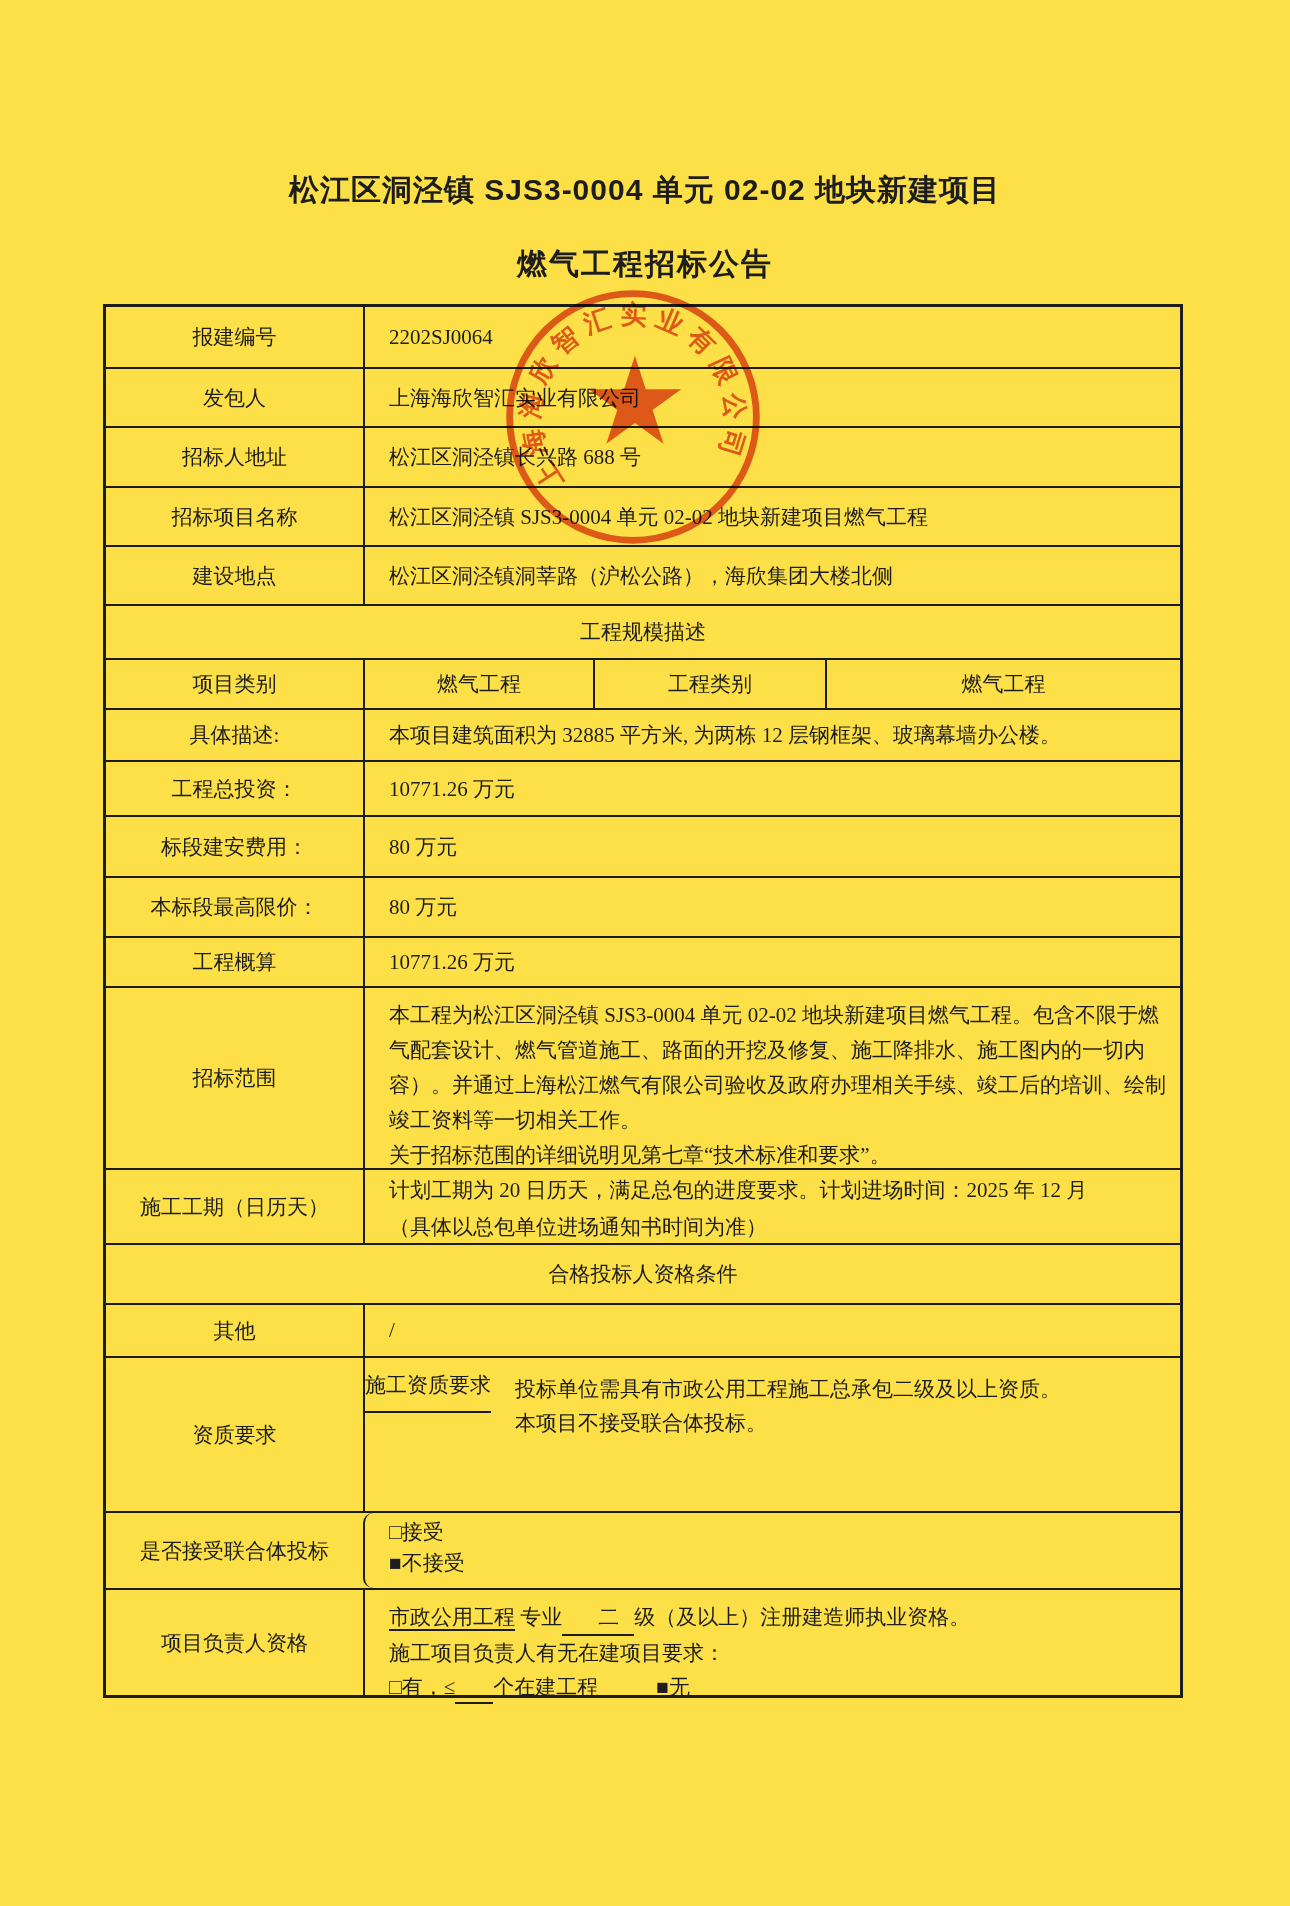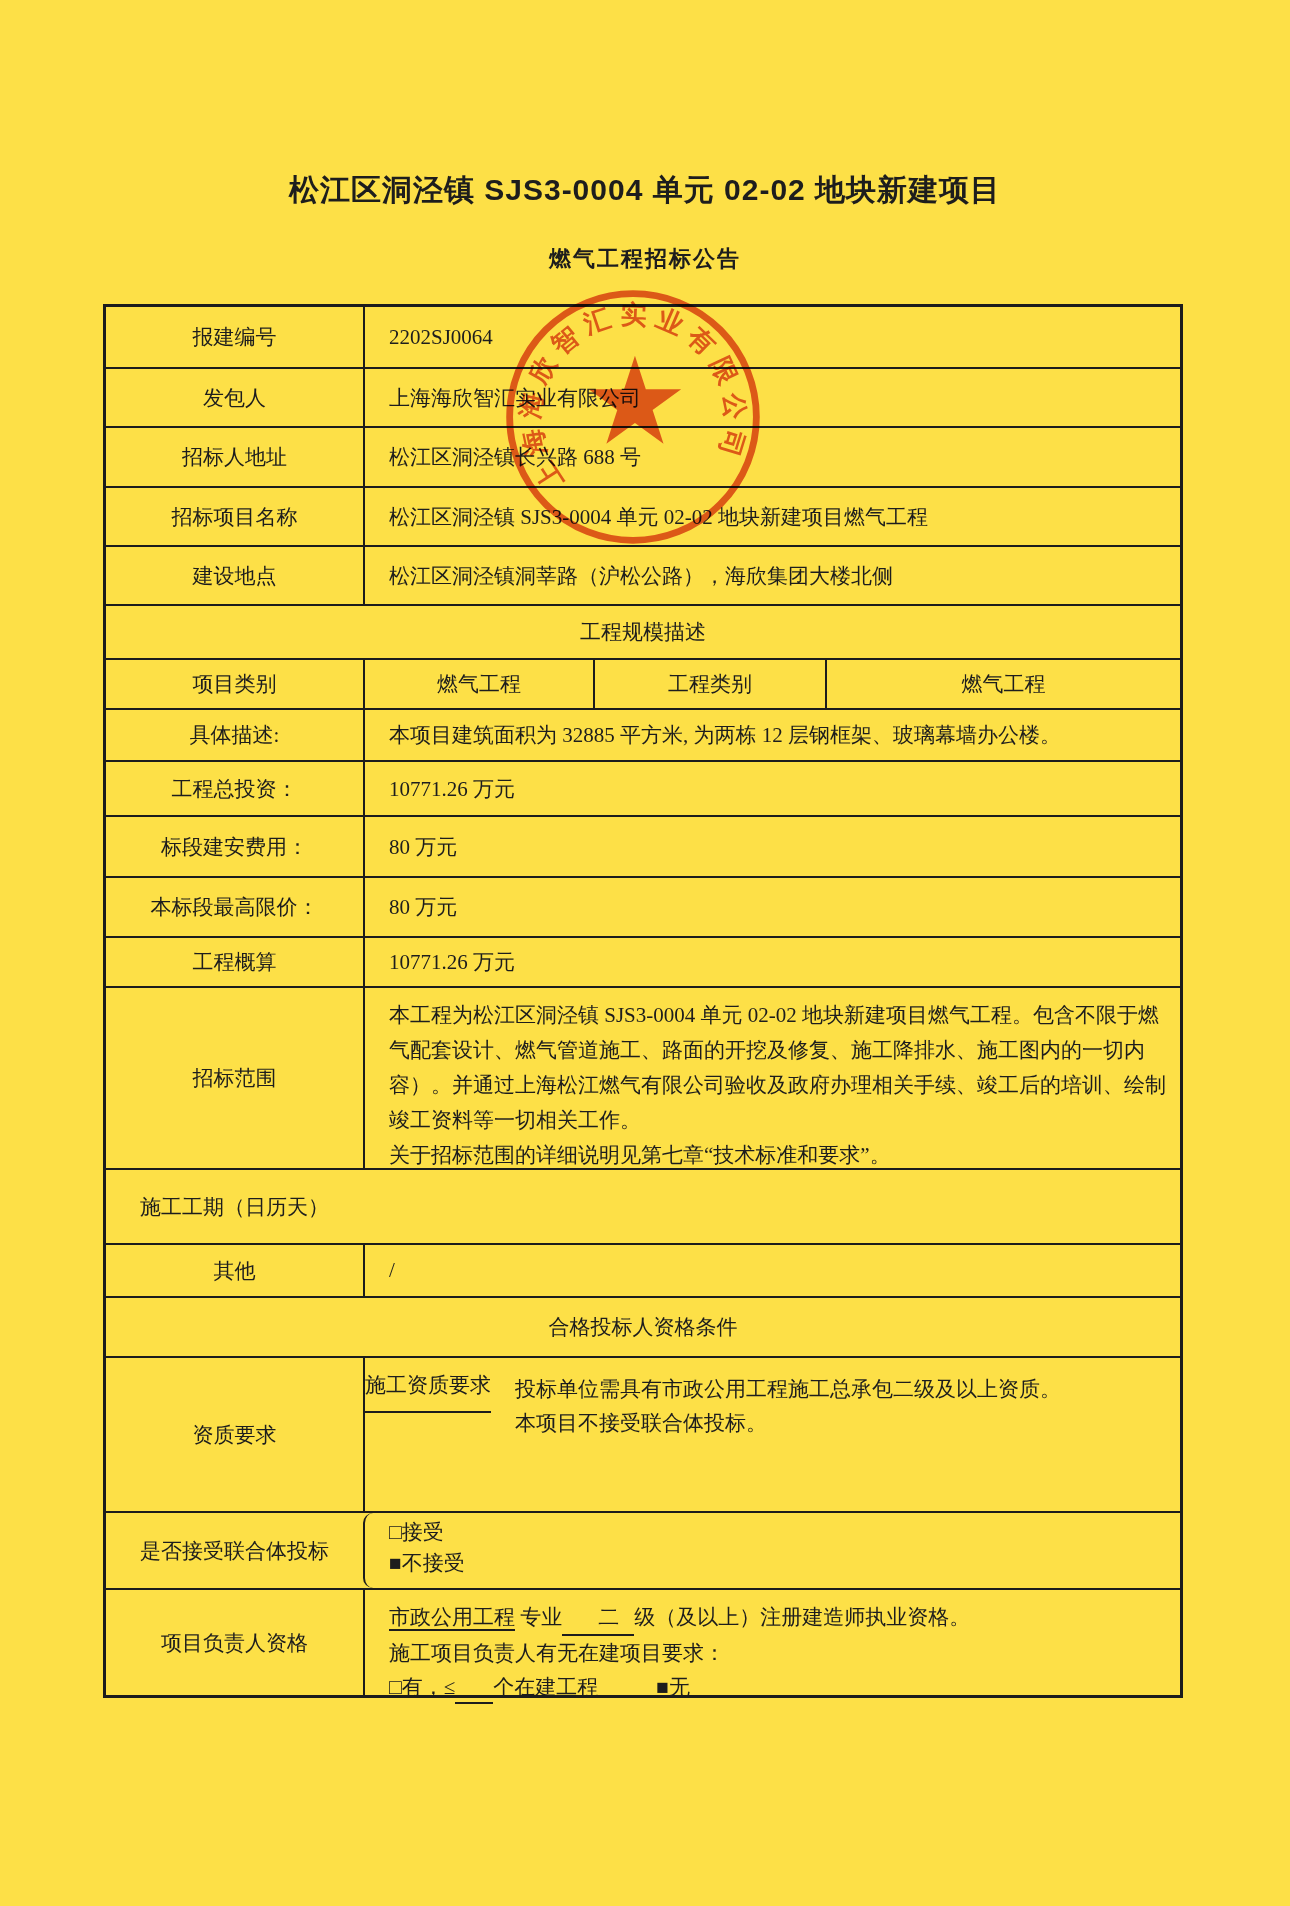--- a/index.html
+++ b/index.html
@@ -16,21 +16,21 @@
   .doc-title{
     position:absolute;left:0;top:170px;width:100%;
     text-align:center;
     font-family:"Liberation Sans","DejaVu Sans",sans-serif;
     font-weight:bold;font-size:30px;letter-spacing:1px;
   }
   .doc-subtitle{
     position:absolute;left:0;top:244px;width:100%;
     text-align:center;
     font-family:"Liberation Sans","DejaVu Sans",sans-serif;
-    font-weight:bold;font-size:22px;letter-spacing:2px;
+    font-weight:bold;font-size:30px;letter-spacing:2px;
   }
   .tender-table{
     position:absolute;left:103px;top:304px;width:1080px;
     border:3px solid #1c1c1c;
     font-size:21px;
   }
   .row{display:flex;border-top:2px solid #1c1c1c;}
   .row:first-child{border-top:none;}
   .cell-label{
     width:257px;flex:0 0 257px;
@@ -154,28 +154,32 @@
     <div class="row h182">
       <div class="cell-label">招标范围</div>
       <div class="cell-block">
         <p>本工程为松江区洞泾镇 SJS3-0004 单元 02-02 地块新建项目燃气工程。包含不限于燃气配套设计、燃气管道施工、路面的开挖及修复、施工降排水、施工图内的一切内容）。并通过上海松江燃气有限公司验收及政府办理相关手续、竣工后的培训、绘制竣工资料等一切相关工作。</p>
         <p>关于招标范围的详细说明见第七章“技术标准和要求”。</p>
       </div>
     </div>
 
     <div class="row h75">
       <div class="cell-label">施工工期（日历天）</div>
-    </div>
+      <div class="cell-block r14-lines">
+        <div>计划工期为 20 日历天，满足总包的进度要求。计划进场时间：2025 年 12 月</div>
+        <div>（具体以总包单位进场通知书时间为准）</div>
+      </div>
+    </div>
+
+    <div class="row row-header h60">合格投标人资格条件</div>
 
     <div class="row h53">
       <div class="cell-label">其他</div>
       <div class="cell-value">/</div>
     </div>
-
-    <div class="row row-header h60">合格投标人资格条件</div>
 
     <div class="row h155">
       <div class="cell-label">资质要求</div>
       <div class="stack">
         <div class="sub-head">施工资质要求</div>
         <div class="sub-body">
           <div>投标单位需具有市政公用工程施工总承包二级及以上资质。</div>
           <div>本项目不接受联合体投标。</div>
         </div>
       </div>

